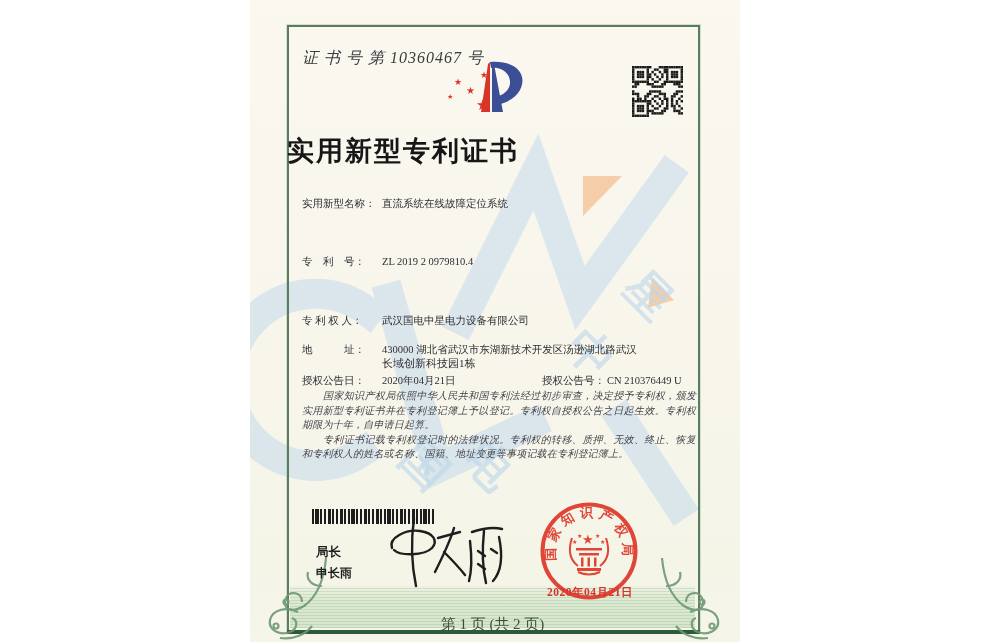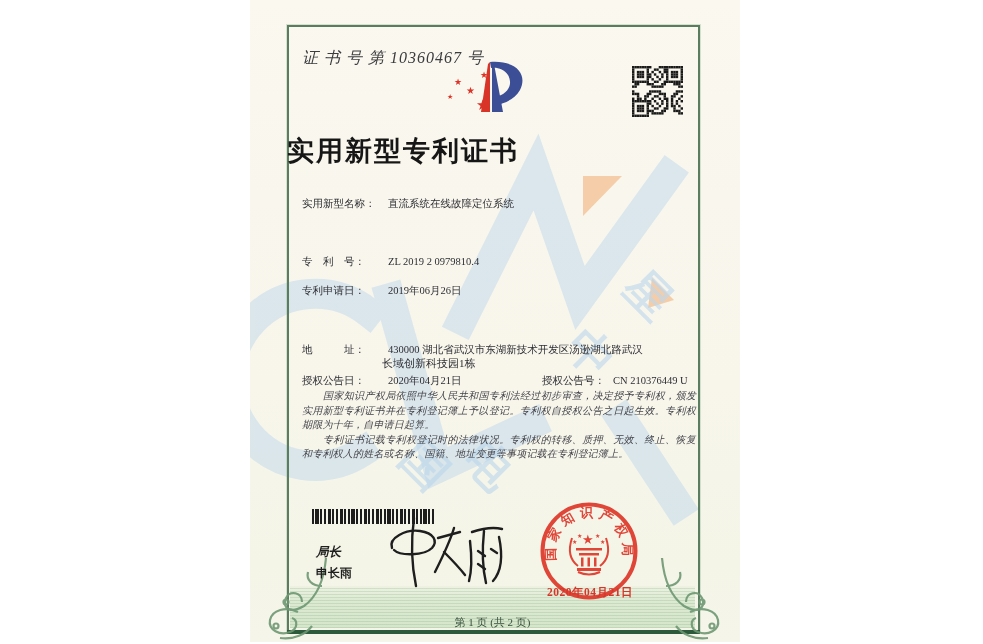--- a/index.html
+++ b/index.html
@@ -29,47 +29,47 @@
   
   #cert-no{position:absolute;left:52px;top:48px;font-size:16px;letter-spacing:1px;color:#3c3c40;font-style:italic;}
   #logo{position:absolute;left:196px;top:56px;width:88px;height:62px;}
   #qr{position:absolute;left:382px;top:66px;width:51px;height:51px;}
   #title{position:absolute;left:37px;top:133px;width:384px;
          font-size:27px;font-weight:bold;color:#161616;letter-spacing:2px;}
 
   
   .row{position:absolute;left:52px;width:400px;font-size:10.5px;color:#2e2e34;white-space:nowrap;}
   .row .lbl{display:inline-block;width:78px;white-space:pre;}
-  .row .val{margin-left:8px;}
+  .row .val{margin-left:2px;}
   #row0{top:197px}#row1{top:226px}#row2{top:255px}#row3{top:284px}
   #row4{top:314px}#row5{top:343px}#addr2{position:absolute;left:132px;top:356px;font-size:11px;color:#2e2e34;}
   #row6{top:374px}
   #grant-no{position:absolute;left:240px;top:0;}
 
   
   #legal{position:absolute;left:52px;top:389px;width:394px;font-size:10px;line-height:14.6px;
          color:#45454c;font-style:italic;letter-spacing:.2px;text-align:justify;}
   #legal p{margin:0;text-indent:21px;}
 
   
   #barcode{position:absolute;left:62px;top:509px;width:122px;height:15px;
     background:
       repeating-linear-gradient(90deg,#1d1d1d 0 2px,transparent 2px 4px),
       repeating-linear-gradient(90deg,#1d1d1d 0 1px,transparent 1px 6px),
       repeating-linear-gradient(90deg,transparent 0 3px,#1d1d1d 3px 4px,transparent 4px 9px);}
   #director-label{position:absolute;left:66px;top:544px;font-size:12.5px;font-weight:bold;color:#1f1f1f;
-      font-family:"Liberation Sans","DejaVu Sans",sans-serif;font-style:italic;}
+      font-family:"Liberation Sans","DejaVu Sans",sans-serif;}
   #director-name{position:absolute;left:66px;top:565px;font-size:12px;font-weight:bold;color:#1f1f1f;
       font-family:"Liberation Sans","DejaVu Sans",sans-serif;}
   #signature{position:absolute;left:128px;top:514px;width:132px;height:76px;}
   #seal{position:absolute;left:286px;top:498px;width:106px;height:106px;opacity:.93;}
   #seal-date{position:absolute;left:288px;top:585px;width:104px;text-align:center;
       font-size:11.5px;font-weight:bold;color:#d8362a;letter-spacing:.5px;}
   #page-info{position:absolute;left:37px;top:615px;width:411px;text-align:center;
-      font-size:11px;color:#39503d;}
+      font-size:15px;color:#39503d;}
 </style>
 </head>
 <body>
 
 <div id="stage">
   <div id="paper">
 
     <div id="watermark">
       <svg width="490" height="644" viewBox="0 0 490 644">
         <g stroke="#bfd8ec" stroke-width="30" fill="none" stroke-linecap="square" opacity="0.5">
@@ -349,22 +349,22 @@
       </svg>
 
     <div id="title">实用新型专利证书</div>
 
     <div class="row" id="row0">
       <span class="lbl">实用新型名称：</span><span class="val">直流系统在线故障定位系统</span>
     </div>
     <div class="row" id="row2">
       <span class="lbl">专　利　号：</span><span class="val">ZL 2019 2 0979810.4</span>
     </div>
-    <div class="row" id="row3">
-      <span class="lbl">专利申请日：</span><span class="val">2019年06月26日</span>
+    <div class="row" id="row4">
+      <span class="lbl">专 利 权 人：</span><span class="val">武汉国电中星电力设备有限公司</span>
     </div>
     <div class="row" id="row5">
       <span class="lbl">地　　　址：</span><span class="val">430000 湖北省武汉市东湖新技术开发区汤逊湖北路武汉</span>
     </div>
     <div id="addr2">长域创新科技园1栋</div>
     <div class="row" id="row6">
       <span class="lbl">授权公告日：</span><span class="val">2020年04月21日</span>
       <span id="grant-no">
         <span class="lbl" style="width:auto">授权公告号：</span><span class="val">CN 210376449 U</span>
       </span>

